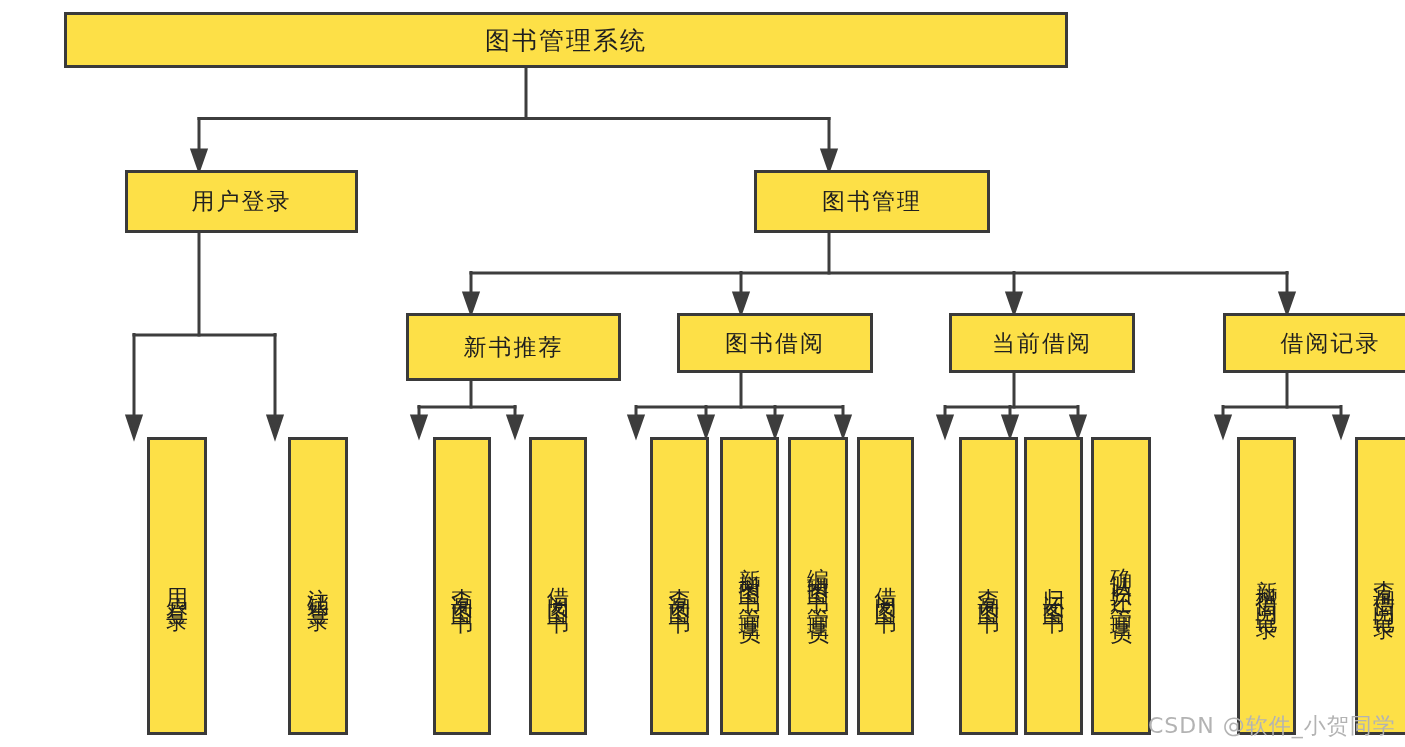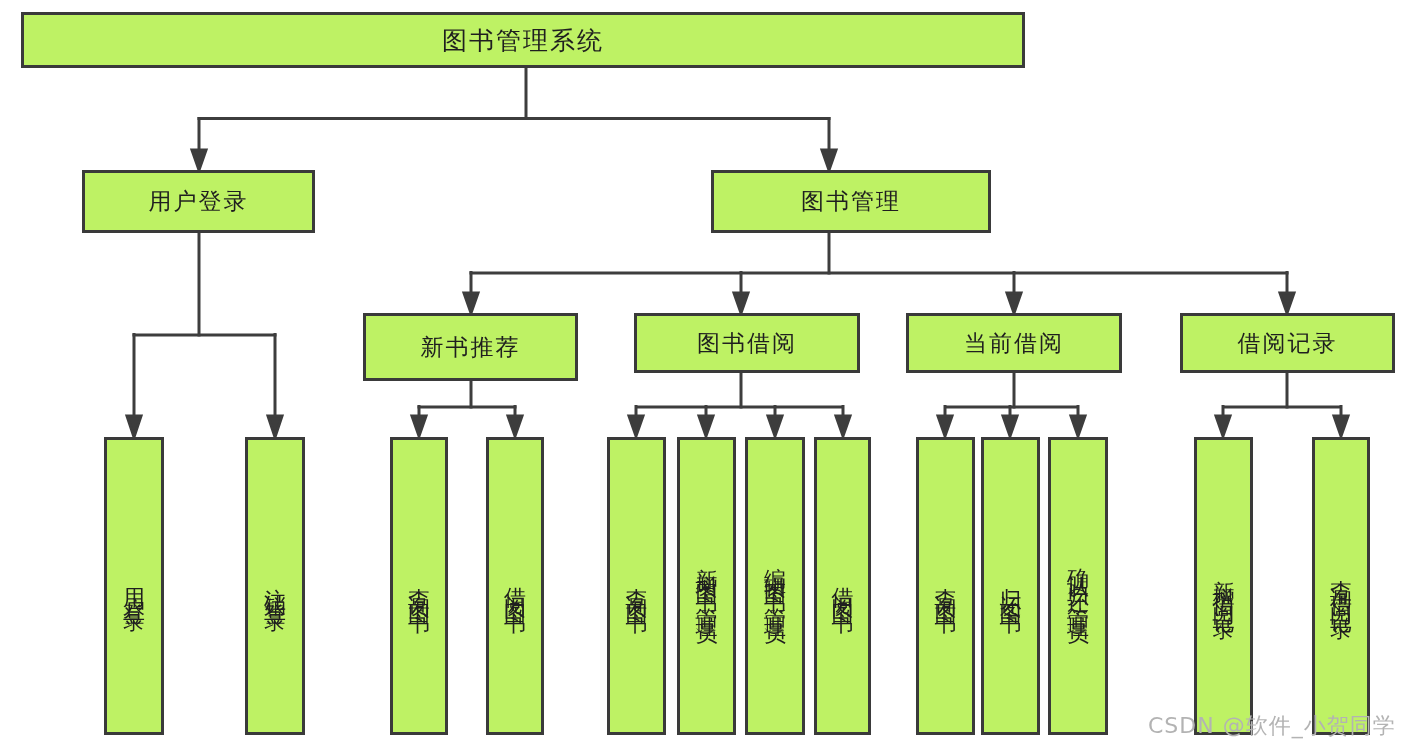--- a/index.html
+++ b/index.html
@@ -8,23 +8,23 @@
     width:1405px;height:747px;
     background:#ffffff;
     font-family:"DejaVu Sans","Liberation Sans",sans-serif;
     color:#1f1f1f;
     overflow:hidden;
   }
   .connectors{position:absolute;left:0;top:0;}
   .node{
     position:absolute;
     box-sizing:border-box;
-    background:#bef264;
+    background:#fde047;
     border:3px solid #3a3a3a;
-    display:flex;align-items:center;justify-content:center;
+    display:flex;align-items:center;justify-content:center;margin-left:43px;
   }
   .hbox{font-size:23px;letter-spacing:2px;}
   .hbox.root{font-size:25px;}
   .vbox span{
     writing-mode:vertical-rl;
     text-orientation:mixed;
     font-size:22px;
     line-height:1;
     letter-spacing:8px;
     white-space:nowrap;
@@ -122,31 +122,31 @@
     </g>
   </svg>
 
   <div class="node hbox root" style="left:21px;top:12px;width:1004px;height:56px;">
     <span>图书管理系统</span>
   </div>
 
   <div class="node hbox" style="left:82px;top:170px;width:233px;height:63px;">
     <span>用户登录</span>
   </div>
-  <div class="node hbox" style="left:711px;top:170px;width:280px;height:63px;">
+  <div class="node hbox" style="left:711px;top:170px;width:236px;height:63px;">
     <span>图书管理</span>
   </div>
 
   <div class="node hbox" style="left:363px;top:313px;width:215px;height:68px;">
     <span>新书推荐</span>
   </div>
-  <div class="node hbox" style="left:634px;top:313px;width:226px;height:60px;justify-content:center;">
+  <div class="node hbox" style="left:634px;top:313px;width:196px;height:60px;justify-content:center;">
     <span>图书借阅</span>
   </div>
-  <div class="node hbox" style="left:906px;top:313px;width:216px;height:60px;">
+  <div class="node hbox" style="left:906px;top:313px;width:186px;height:60px;">
     <span>当前借阅</span>
   </div>
   <div class="node hbox" style="left:1180px;top:313px;width:215px;height:60px;">
     <span>借阅记录</span>
   </div>
 
   <div class="node vbox" style="left:104px;top:437px;width:60px;height:298px;">
     <span>用户登录</span>
   </div>
   <div class="node vbox" style="left:245px;top:437px;width:60px;height:298px;">

